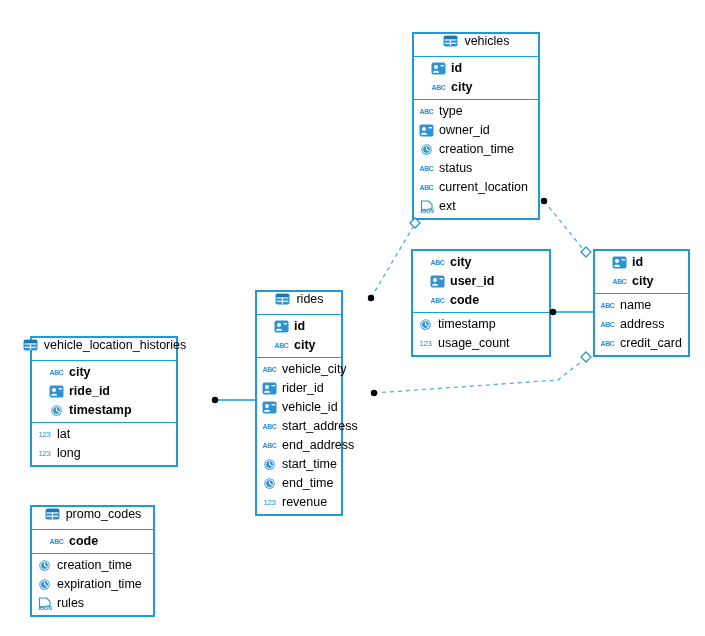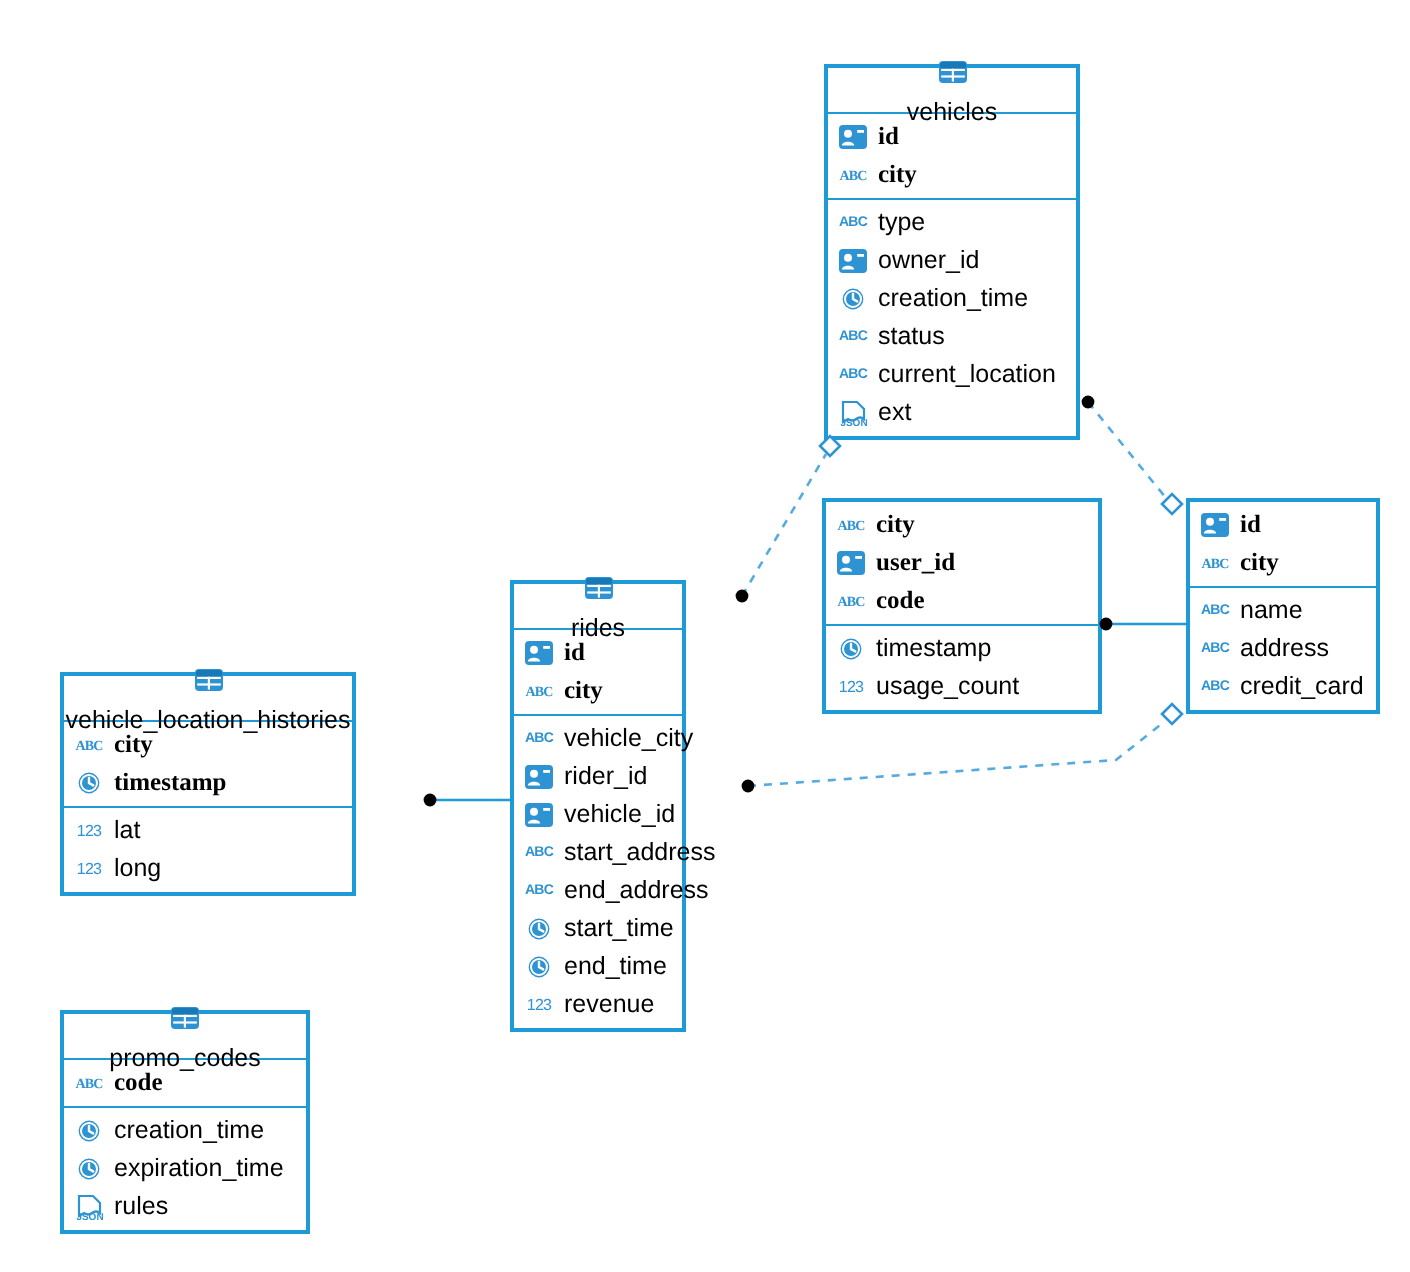--- a/index.html
+++ b/index.html
@@ -29,27 +29,26 @@
     position:absolute;
     background:#ffffff;
     border:2px solid var(--border);
     font-size:12.5px;
     color:var(--text);
     z-index:2;
     box-sizing:border-box;
     white-space:nowrap;
   }
   .thead{
-    display:flex;align-items:center;justify-content:center;gap:5px;
+    display:flex;justify-content:center;gap:5px;
     height:22px;
     border-bottom:1px solid var(--border);
     padding:0 6px;
-    flex-direction:column;
-  }
-  .sec-pk{border-bottom:1px solid var(--border);padding:2px 0;font-family:Liberation Serif, serif;}
+  }
+  .sec-pk{border-bottom:1px solid var(--border);padding:2px 12px;}
   .sec-cols{padding:2px 0;}
   .row{display:flex;align-items:center;gap:4px;height:19px;padding:0 4px;}
   .row.pk .col-name{font-weight:bold;}
   .cicon{
     flex:0 0 17px;width:17px;height:14px;
     display:inline-flex;align-items:center;justify-content:center;
     color:var(--icon);
   }
   .i-text{font-size:7px;font-weight:bold;letter-spacing:-0.4px;}
   .i-number{font-size:8px;letter-spacing:-0.4px;}
@@ -314,20 +313,31 @@
             </svg>
           </span>
           <span>vehicle_location_histories</span>
         </div>
         <div class="sec-pk">
           <div class="row pk">
             <span class="cicon i-text">ABC</span>
             <span class="col-name">city</span>
           </div>
           <div class="row pk">
+            <span class="cicon i-id">
+              <svg width="15" height="13" viewBox="0 0 15 13">
+                <rect x="0.5" y="0.5" width="14" height="12" rx="2" fill="#2e93d3"></rect>
+                <circle cx="5" cy="4.9" r="2" fill="#fff"></circle>
+                <path d="M1.9 10.8 C1.9 8.2 8.1 8.2 8.1 10.8 Z" fill="#fff"></path>
+                <rect x="9.6" y="3" width="3.4" height="1.4" fill="#fff"></rect>
+              </svg>
+            </span>
+            <span class="col-name">ride_id</span>
+          </div>
+          <div class="row pk">
             <span class="cicon i-time">
               <svg width="13" height="13" viewBox="0 0 13 13">
                 <circle cx="6.5" cy="6.5" r="5.2" fill="#2e93d3"></circle>
                 <circle cx="6.5" cy="6.5" r="4" fill="#2e93d3" stroke="#fff" stroke-width="1"></circle>
                 <path d="M6.5 4 V6.5 L8.6 7.7" fill="none" stroke="#fff" stroke-width="1.2" stroke-linecap="round"></path>
                 <path d="M1.8 2.6 L4 0.9" stroke="#fff" stroke-width="1.6"></path>
               </svg>
             </span>
             <span class="col-name">timestamp</span>
           </div>

